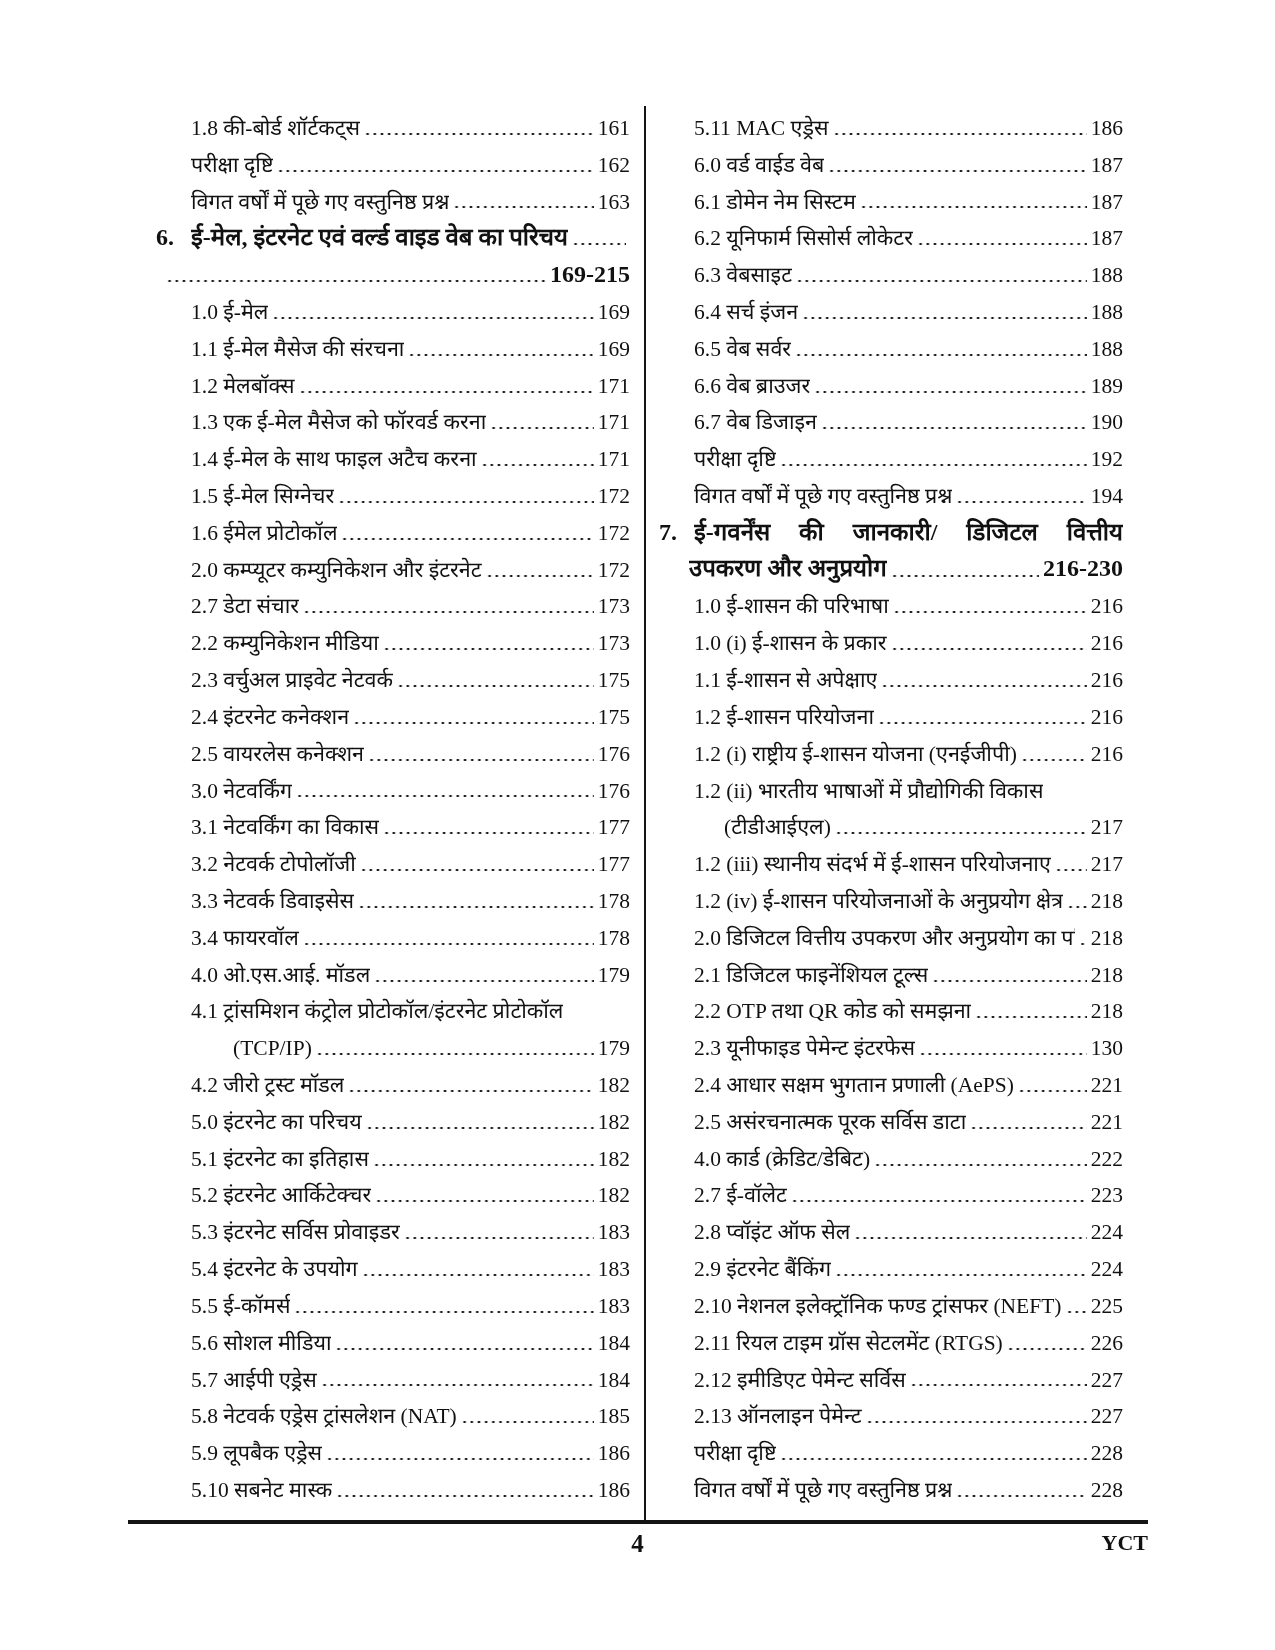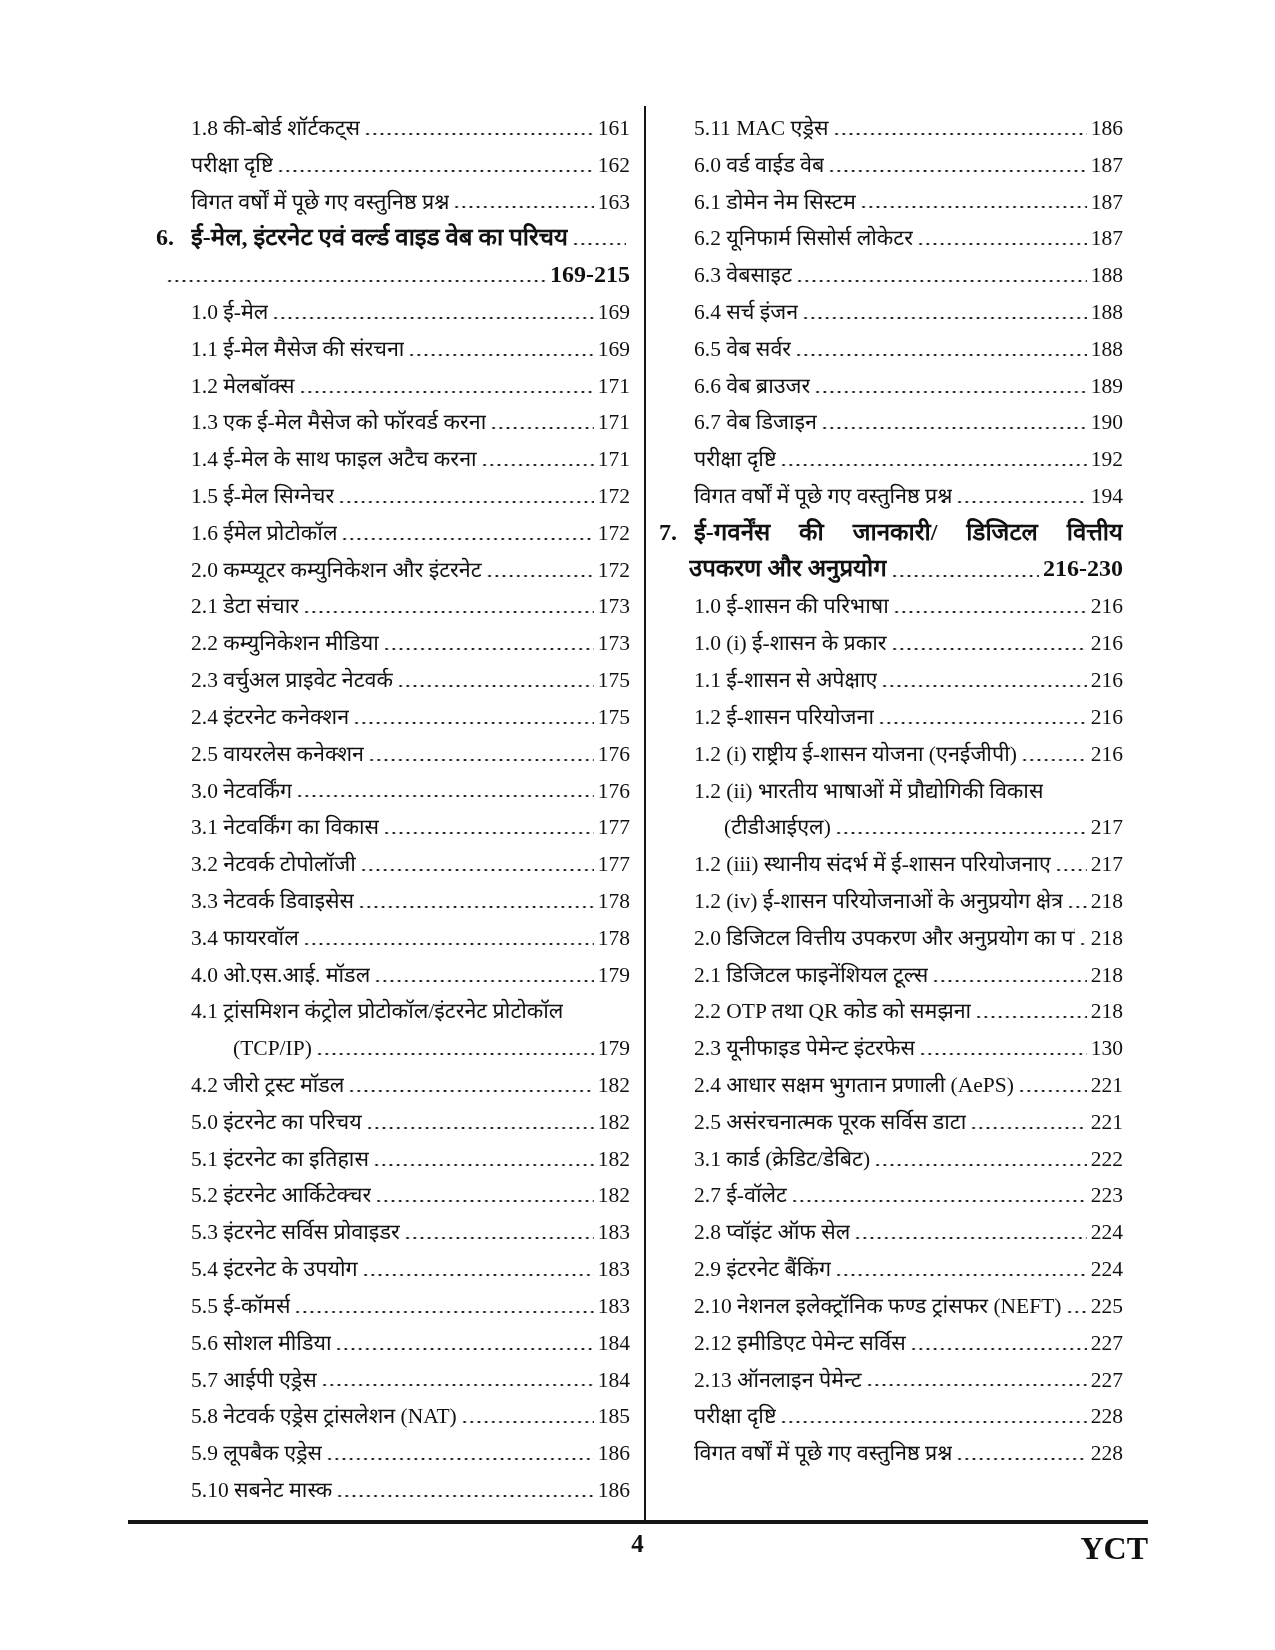--- a/index.html
+++ b/index.html
@@ -52,21 +52,21 @@
   .footer-rule {
     position:absolute; left:128px; top:1520px; width:1020px; height:4px;
     background:#141414;
   }
   .footer-pagenum {
     position:absolute; left:0; top:1530px; width:1275px;
     text-align:center; font-weight:bold; font-size:25px;
   }
   .footer-brand {
     position:absolute; right:127px; top:1530px;
-    font-weight:bold; font-size:32px;
+    font-weight:bold; font-size:22px;
   }
 </style>
 </head>
 <body>
 
 <div class="page">
   <div class="content">
     <div class="col left" id="col-left">
         <div class="toc-row r-entry">
           <span class="label">1.8 की-बोर्ड शॉर्टकट्स</span>
@@ -126,21 +126,21 @@
           <span class="label">1.6 ईमेल प्रोटोकॉल</span>
           <span class="dots"></span>
           <span class="page-num">172</span>
         </div>
         <div class="toc-row r-entry">
           <span class="label">2.0 कम्प्यूटर कम्युनिकेशन और इंटरनेट</span>
           <span class="dots"></span>
           <span class="page-num">172</span>
         </div>
         <div class="toc-row r-entry">
-          <span class="label">2.1 डेटा संचार</span>
+          <span class="label">2.7 डेटा संचार</span>
           <span class="dots"></span>
           <span class="page-num">173</span>
         </div>
         <div class="toc-row r-entry">
           <span class="label">2.2 कम्युनिकेशन मीडिया</span>
           <span class="dots"></span>
           <span class="page-num">173</span>
         </div>
         <div class="toc-row r-entry">
           <span class="label">2.3 वर्चुअल प्राइवेट नेटवर्क</span>
@@ -389,21 +389,21 @@
           <span class="label">2.4 आधार सक्षम भुगतान प्रणाली (AePS)</span>
           <span class="dots"></span>
           <span class="page-num">221</span>
         </div>
         <div class="toc-row r-entry">
           <span class="label">2.5 असंरचनात्मक पूरक सर्विस डाटा</span>
           <span class="dots"></span>
           <span class="page-num">221</span>
         </div>
         <div class="toc-row r-entry">
-          <span class="label">3.1 कार्ड (क्रेडिट/डेबिट)</span>
+          <span class="label">4.0 कार्ड (क्रेडिट/डेबिट)</span>
           <span class="dots"></span>
           <span class="page-num">222</span>
         </div>
         <div class="toc-row r-entry">
           <span class="label">2.7 ई-वॉलेट</span>
           <span class="dots"></span>
           <span class="page-num">223</span>
         </div>
         <div class="toc-row r-entry">
           <span class="label">2.8 प्वॉइंट ऑफ सेल</span>
@@ -412,20 +412,25 @@
         </div>
         <div class="toc-row r-entry">
           <span class="label">2.9 इंटरनेट बैंकिंग</span>
           <span class="dots"></span>
           <span class="page-num">224</span>
         </div>
         <div class="toc-row r-entry">
           <span class="label">2.10 नेशनल इलेक्ट्रॉनिक फण्ड ट्रांसफर (NEFT)</span>
           <span class="dots"></span>
           <span class="page-num">225</span>
+        </div>
+        <div class="toc-row r-entry">
+          <span class="label">2.11 रियल टाइम ग्रॉस सेटलमेंट (RTGS)</span>
+          <span class="dots"></span>
+          <span class="page-num">226</span>
         </div>
         <div class="toc-row r-entry">
           <span class="label">2.12 इमीडिएट पेमेन्ट सर्विस</span>
           <span class="dots"></span>
           <span class="page-num">227</span>
         </div>
         <div class="toc-row r-entry">
           <span class="label">2.13 ऑनलाइन पेमेन्ट</span>
           <span class="dots"></span>
           <span class="page-num">227</span>

